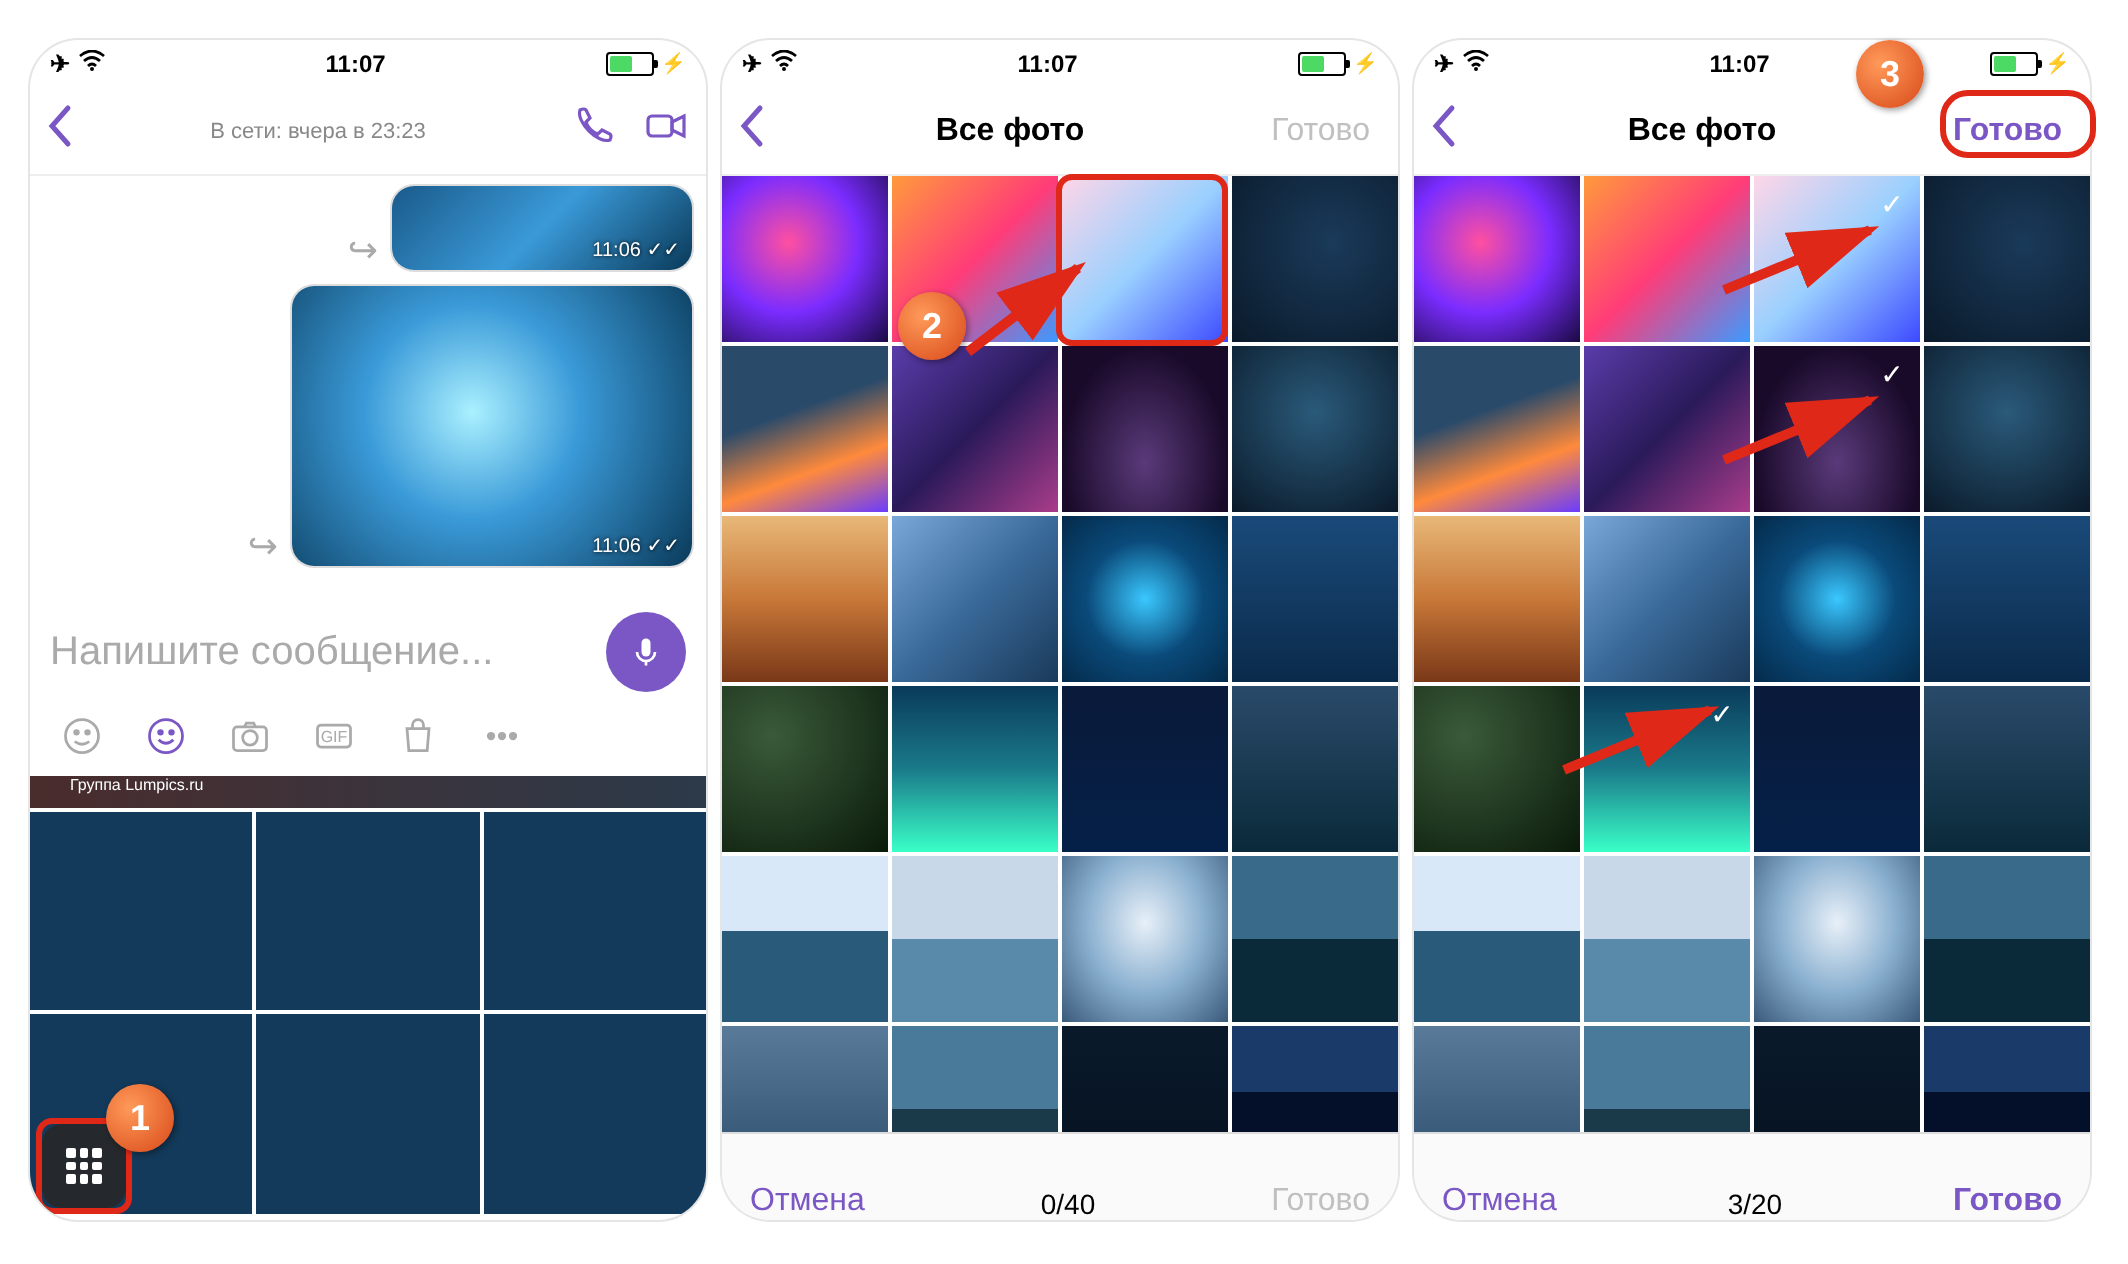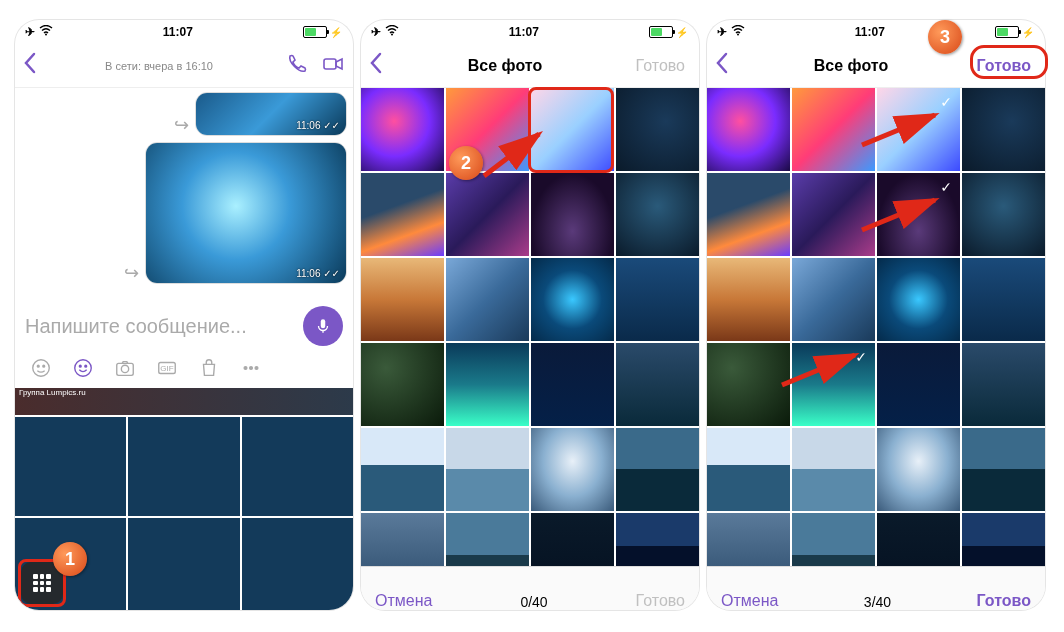--- a/index.html
+++ b/index.html
@@ -44,21 +44,21 @@
   .inputbar .mic svg { width: 18px; height: 18px; fill: #fff; }
 
   .toolbar { display: flex; gap: 18px; padding: 2px 14px 8px; align-items: center; color: #aaa; }
   .toolbar .ico { width: 24px; height: 24px; display: flex; align-items: center; justify-content: center; }
   .toolbar .ico.active { color: #7b57c6; }
   .toolbar .ico svg { width: 22px; height: 22px; stroke: currentColor; fill: none; stroke-width: 1.5; }
 
   
   .mini-gallery { display: grid; grid-template-columns: repeat(3, 1fr); gap: 2px; padding: 0; }
   .mini-gallery .cell { aspect-ratio: 1.12; background: #133a5a; }
-  .mini-gallery .header-row { grid-column: 1 / -1; height: 27px; background: linear-gradient(90deg, #4a2c2c, #2c3a4a); font-size: 8px; color: #fff; padding-left: 4px; }
+  .mini-gallery .header-row { grid-column: 1 / -1; height: 16px; background: linear-gradient(90deg, #4a2c2c, #2c3a4a); font-size: 8px; color: #fff; padding-left: 20px; }
   .grid-btn { position: absolute; left: 6px; bottom: 6px; width: 42px; height: 42px; border-radius: 10px; background: rgba(40,40,40,0.9); display: flex; align-items: center; justify-content: center; }
   .grid-btn .dots { width: 18px; height: 18px; display: grid; grid-template-columns: repeat(3,1fr); gap: 2px; }
   .grid-btn .dots span { background: #fff; border-radius: 1px; }
 
   
   .full-gallery { display: grid; grid-template-columns: repeat(4, 1fr); gap: 2px; height: calc(590px - 24px - 44px - 44px); overflow: hidden; }
   .full-gallery .cell { aspect-ratio: 1; position: relative; }
   .full-gallery .cell .check { position: absolute; top: 4px; right: 4px; width: 20px; height: 20px; display: flex; align-items: center; justify-content: center; color: #fff; font-size: 14px; }
   .bottombar { position: absolute; bottom: 0; left: 0; right: 0; height: 44px; background: #fafafa; border-top: 1px solid #ddd; display: flex; align-items: flex-end; justify-content: space-between; padding: 0 14px; font-size: 16px; }
   .bottombar .cancel { color: #7b57c6; }
@@ -136,21 +136,21 @@
         </span>
       </div>
 
       <div class="nav">
         <span class="back">
           <svg width="14" height="22" viewBox="0 0 14 22">
               <path d="M11 2 L3 11 L11 20" stroke="#7b57c6" stroke-width="2.5" fill="none" stroke-linecap="round"></path>
             </svg>
         </span>
         <div class="title-wrap">
-          <div class="subtitle">В сети: вчера в 16:10</div>
+          <div class="subtitle">В сети: вчера в 23:23</div>
         </div>
         <div class="actions">
           <span>
             <svg viewBox="0 0 24 24">
                 <path d="M5 4 C5 4 7 3 8 4 L10 8 L8 10 C9 13 11 15 14 16 L16 14 L20 16 C21 17 20 19 20 19 C14 21 3 10 5 4 Z" fill="none" stroke="#7b57c6" stroke-width="1.6"></path>
               </svg>
           </span>
           <span>
             <svg viewBox="0 0 24 24">
                 <rect x="3" y="7" width="12" height="10" rx="2" fill="none" stroke="#7b57c6" stroke-width="1.6"></rect>
@@ -384,21 +384,21 @@
         <div class="cell g18"></div>
         <div class="cell g19"></div>
         <div class="cell g20"></div>
         <div class="cell g21"></div>
         <div class="cell g22"></div>
         <div class="cell g23"></div>
         <div class="cell g24"></div>
       </div>
       <div class="bottombar">
         <span class="cancel">Отмена</span>
-        <span class="count">3/40</span>
+        <span class="count">3/20</span>
         <span class="done active">Готово</span>
       </div>
 
       <div class="arrow" style="left:150px;top:90px;">
         <svg width="90" height="40">
             <defs>
               <marker id="ah3a" markerWidth="10" markerHeight="10" refX="8" refY="3" orient="auto">
                 <path d="M0,0 L9,3 L0,6 z" fill="#e02818"></path>
               </marker>
             </defs>

